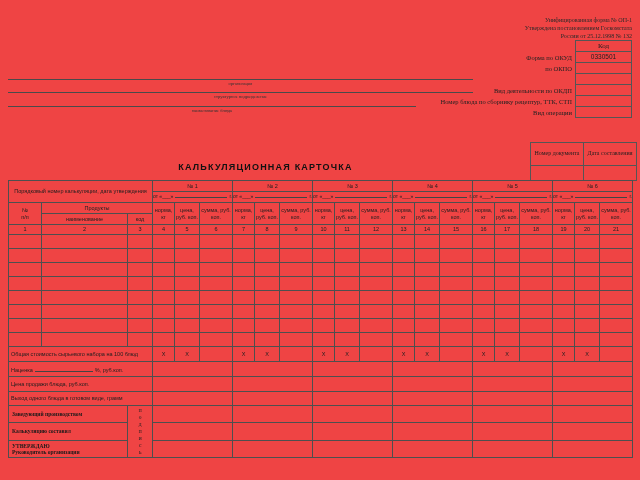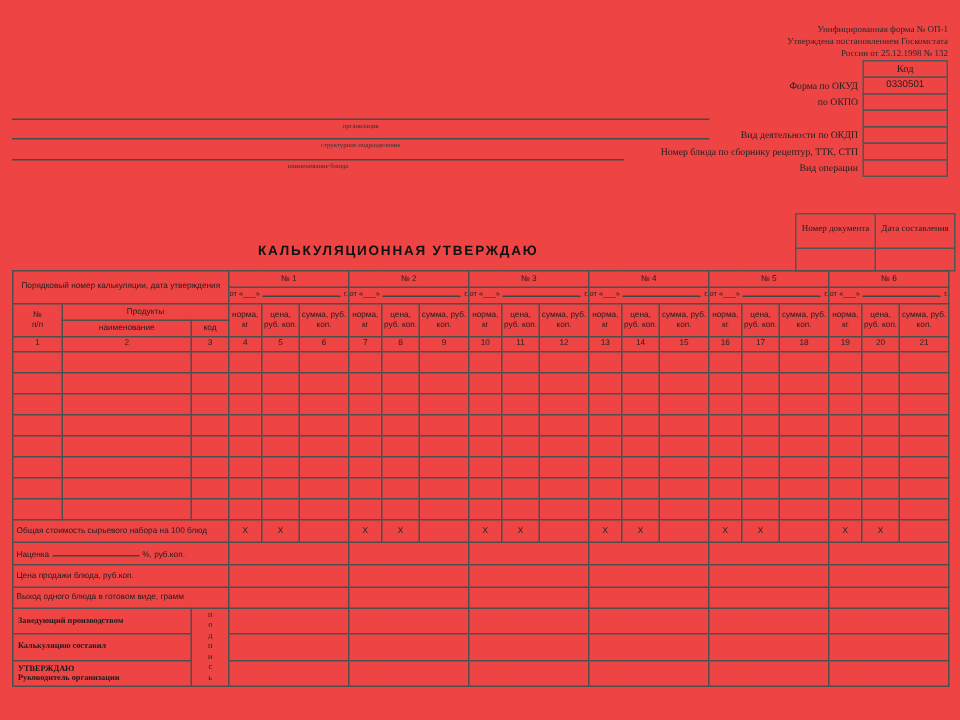--- a/index.html
+++ b/index.html
@@ -104,21 +104,21 @@
       <td class="dh">Номер документа</td>
       <td class="dh">Дата составления</td>
     </tr>
     <tr>
       <td class="dv"></td>
       <td class="dv"></td>
     </tr>
   </tbody>
     </table>
 
-  <div class="title">КАЛЬКУЛЯЦИОННАЯ УТВЕРЖДАЮ</div>
+  <div class="title">КАЛЬКУЛЯЦИОННАЯ КАРТОЧКА</div>
 
   <table class="main">
     <colgroup>
       <col style="width:33px">
         <col style="width:86px">
         <col style="width:25px">
       <col style="width:22px">
         <col style="width:25px">
         <col style="width:33px">
       <col style="width:22px">

